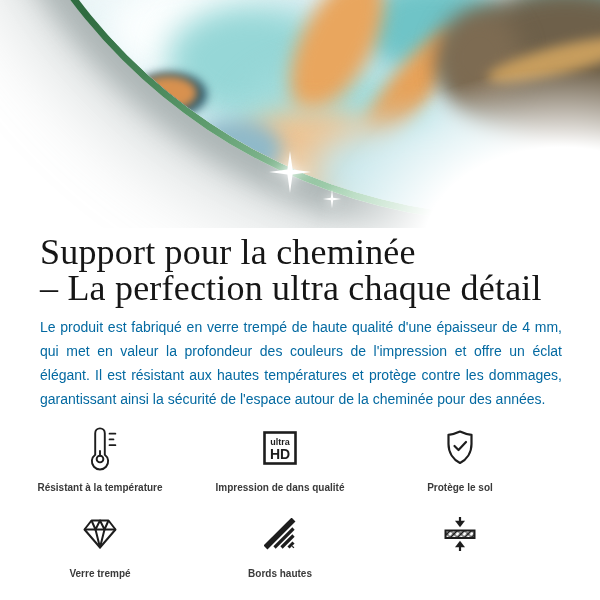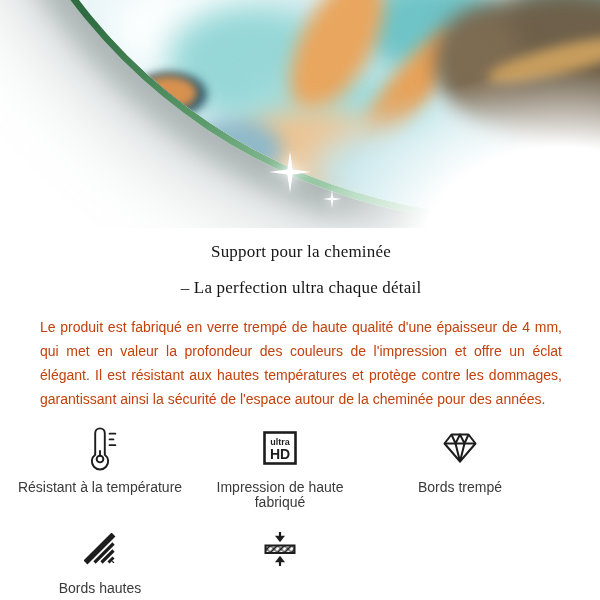--- a/index.html
+++ b/index.html
@@ -16,30 +16,30 @@
   }
   .glass-face{position:absolute;inset:7px;border-radius:50%;background:#eef7f8;overflow:hidden;}
   .blob{position:absolute;border-radius:50%;}
   .white-fade{position:absolute;inset:0;pointer-events:none;
     background:radial-gradient(ellipse 330px 240px at 562px 248px,#fff 42%,rgba(255,255,255,0) 75%);}
   .sparkle{position:absolute;filter:drop-shadow(0 0 5px rgba(255,255,255,.95)) drop-shadow(0 0 12px rgba(255,255,255,.7));}
 
   
   .content{position:relative;}
   h1{margin:6px 38px 0 40px;font-family:"Liberation Serif","DejaVu Serif",serif;
-     font-weight:400;font-size:17px;line-height:36px;color:#161616;letter-spacing:.2px;text-align:center;}
+     font-weight:400;font-size:36px;line-height:36px;color:#161616;letter-spacing:.2px;}
   h1 span{display:block;}
-  .desc{margin:9px 38px 0 40px;font-size:14px;line-height:24px;color:#c2410c;text-align:justify;}
+  .desc{margin:9px 38px 0 40px;font-size:14px;line-height:24px;color:#0369a1;text-align:justify;}
 
   
   .features{margin:14px 0 0 10px;width:540px;display:grid;
     grid-template-columns:repeat(3,180px);row-gap:16px;}
   .feature{display:flex;flex-direction:column;align-items:center;}
   .ficon{height:46px;display:flex;align-items:center;justify-content:flex-start;}
-  .flabel{margin-top:9px;font-size:14px;line-height:15px;color:#3a3a3a;text-align:center;}
+  .flabel{margin-top:9px;font-size:10px;line-height:15px;color:#3a3a3a;text-align:center;font-weight:bold;}
   .ficon svg{stroke:#1d1d1d;}
   .ficon svg text{font-family:"Liberation Sans","DejaVu Sans",sans-serif;fill:#1d1d1d;stroke:none;}
 </style>
 </head>
 <body>
 
 <div class="hero">
   <div class="glass-circle">
     <div class="glass-face">
 
@@ -96,34 +96,43 @@
     </div>
 
     <div class="feature">
       <div class="ficon">
         <svg width="34" height="34" viewBox="0 0 34 34" fill="none">
           <rect x="1.5" y="1.5" width="31" height="31" stroke-width="2.6"></rect>
           <text x="17" y="13.5" font-size="9" font-weight="700" text-anchor="middle">ultra</text>
           <text x="17" y="27.5" font-size="14" font-weight="700" text-anchor="middle">HD</text>
         </svg>
       </div>
-      <div class="flabel">Impression de haute fabriqué</div>
+      <div class="flabel">Impression de dans qualité</div>
     </div>
 
+    <div class="feature">
+      <div class="ficon">
+        <svg width="36" height="38" viewBox="0 0 36 38" fill="none" stroke-width="2.2" stroke-linecap="round" stroke-linejoin="round">
+          <path d="M18 2.5 C21.5 4.2 25.5 5.3 29.5 5.8 V15 C29.5 23.5 24.8 30.5 18 34 C11.2 30.5 6.5 23.5 6.5 15 V5.8 C10.5 5.3 14.5 4.2 18 2.5 Z"></path>
+          <path d="M12.5 17 L16.5 21 L24 13"></path>
+        </svg>
+      </div>
+      <div class="flabel">Protège le sol</div>
+    </div>
 
     <div class="feature">
       <div class="ficon">
         <svg width="38" height="34" viewBox="0 0 38 34" fill="none" stroke-width="2" stroke-linejoin="round">
           <path d="M10.5 3.5 H27.5 L34.5 12.5 L19 30.5 L3.5 12.5 Z"></path>
           <path d="M3.5 12.5 H34.5"></path>
           <path d="M10.5 3.5 L14.5 12.5 L19 3.5 L23.5 12.5 L27.5 3.5"></path>
           <path d="M14.5 12.5 L19 30.5 L23.5 12.5"></path>
         </svg>
       </div>
-      <div class="flabel">Bords trempé</div>
+      <div class="flabel">Verre trempé</div>
     </div>
 
     <div class="feature">
       <div class="ficon">
         <svg width="32" height="32" viewBox="0 0 32 32" fill="none">
           <path d="M1.5 29.5 L29.5 1.5" stroke-width="5.5"></path>
           <path d="M10.5 29.5 L29.5 10.5" stroke-width="3.2"></path>
           <path d="M17.5 29.5 L29.5 17.5" stroke-width="3.2"></path>
           <path d="M24.5 29.5 L29.5 24.5" stroke-width="3"></path>
           <path d="M28.7 29.5 L29.5 28.7" stroke-width="2.4"></path>

